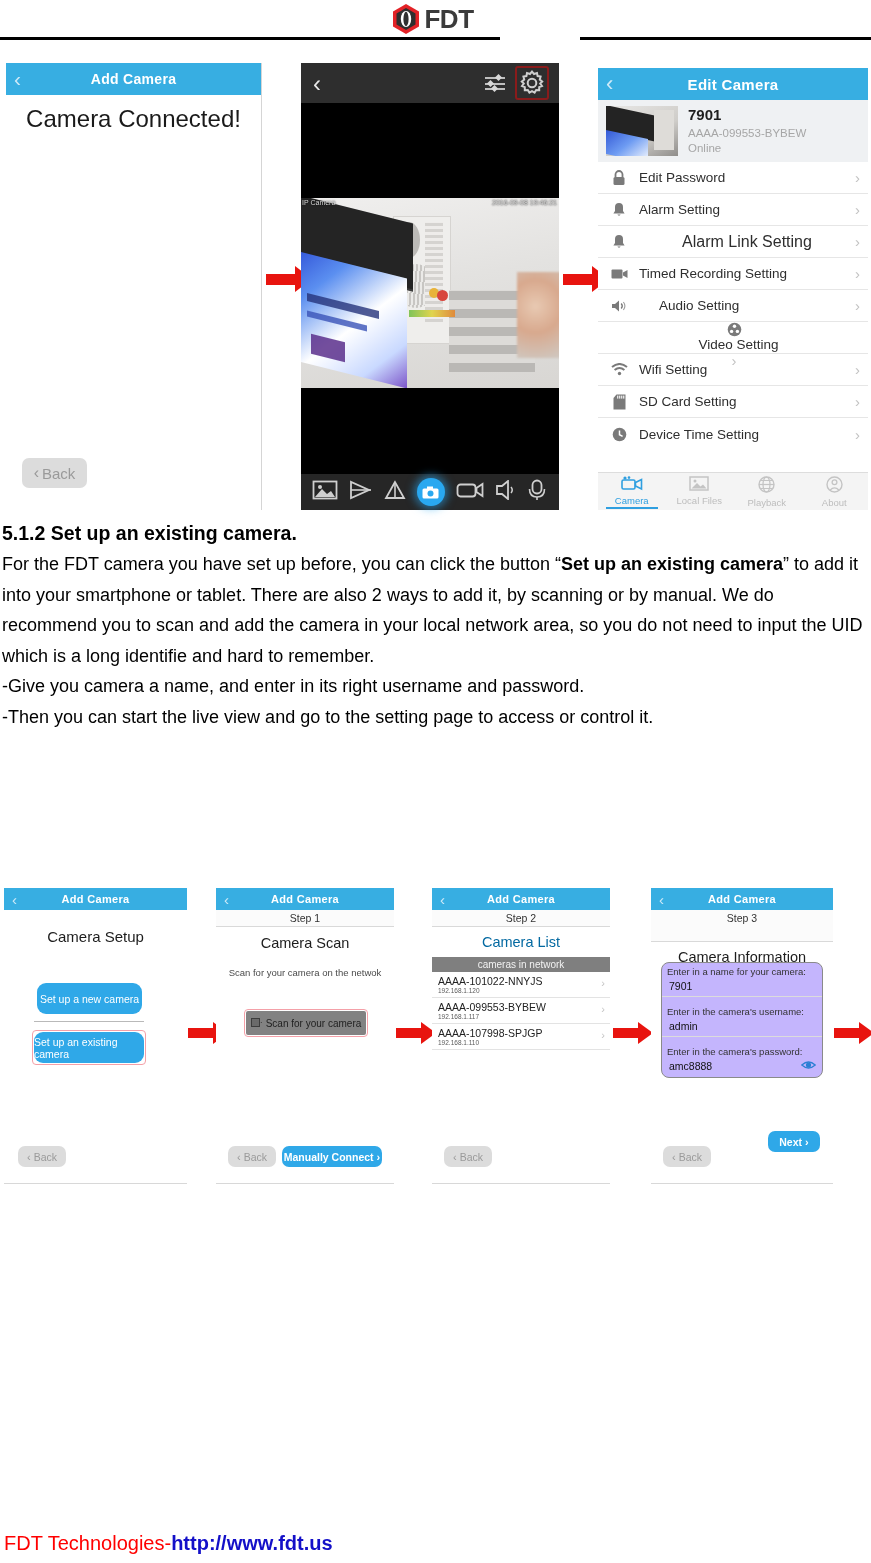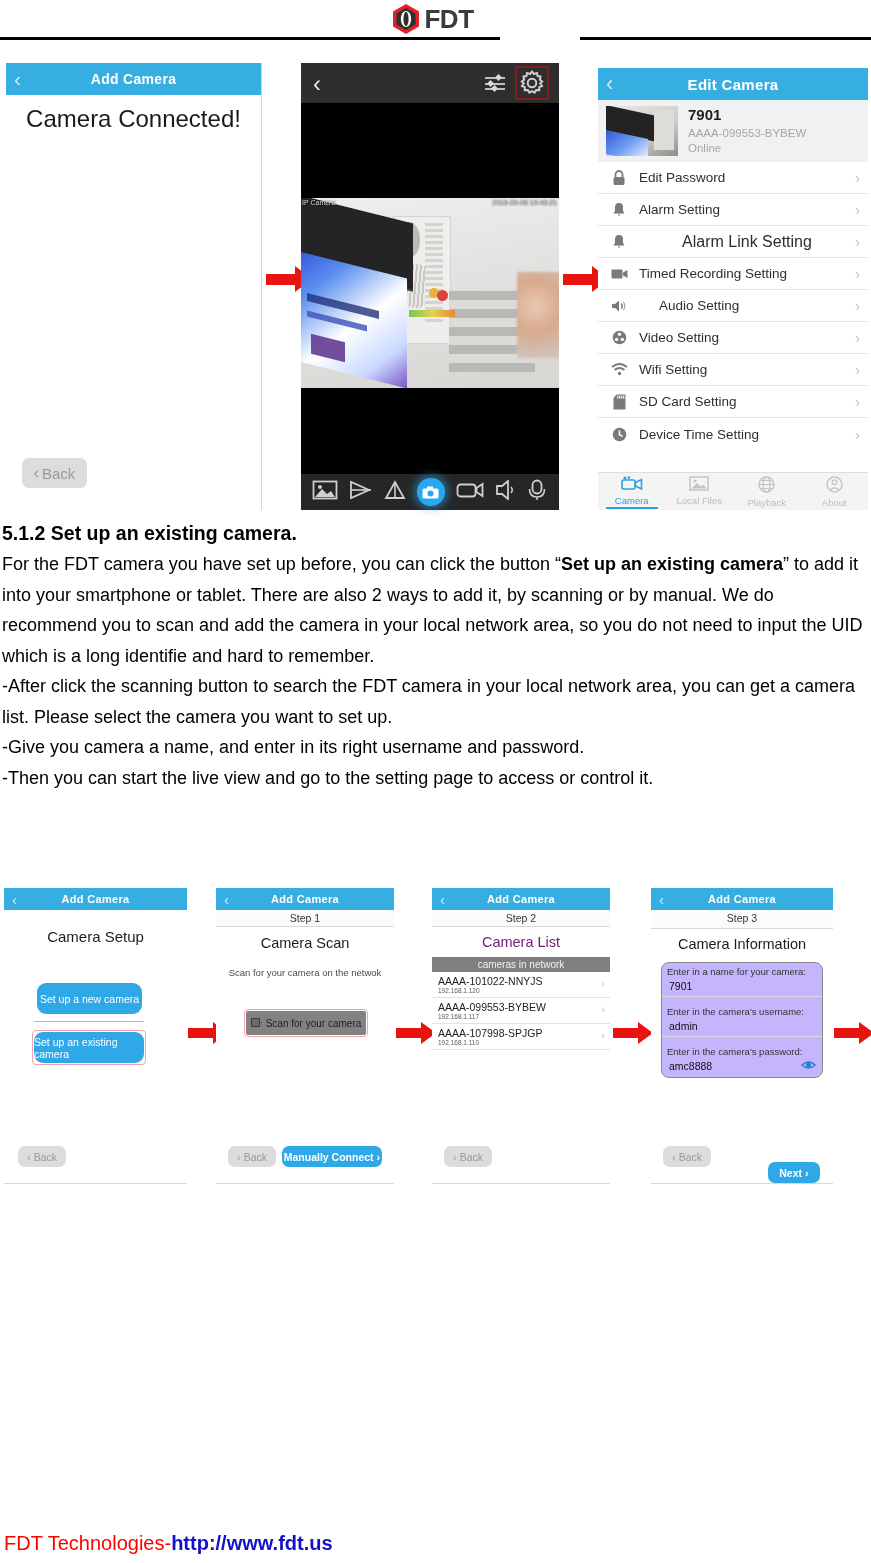--- a/index.html
+++ b/index.html
@@ -333,21 +333,21 @@
     <span class="ic">
       <svg width="16" height="14" viewBox="0 0 16 14">
           <path d="M1 5 L4 5 L8 1.5 L8 12.5 L4 9 L1 9 Z" fill="#7a7a7a"></path>
           <path d="M10.2 4.5 Q12.4 7 10.2 9.5" fill="none" stroke="#7a7a7a" stroke-width="1.3"></path>
           <path d="M12.4 3 Q15.4 7 12.4 11" fill="none" stroke="#9d9d9d" stroke-width="1.1"></path>
         </svg>
     </span>
     <span class="lb" style="font-size:13.5px;">Audio Setting</span>
     <span class="ar" style="font-size:15px;">›</span>
   </div>
-  <div class="row-item" style="height:32px;">
+  <div class="row-item" style="height:32px;flex-direction:column;">
     <span class="ic">
       <svg width="15" height="15" viewBox="0 0 15 15">
           <circle cx="7.5" cy="7.5" r="6.8" fill="#7a7a7a"></circle>
           <circle cx="7.5" cy="4.3" r="1.7" fill="#fff"></circle>
           <circle cx="4.6" cy="9.4" r="1.7" fill="#fff"></circle>
           <circle cx="10.4" cy="9.4" r="1.7" fill="#fff"></circle>
         </svg>
     </span>
     <span class="lb" style="font-size:13.5px;">Video Setting</span>
     <span class="ar" style="font-size:15px;">›</span>
@@ -435,21 +435,20 @@
       <span class="tl" style="font-size:9.5px; color:#bdbdbd;">About</span>
     </div>
   </div>
 </div>
 
 <div class="doc-text" style="top:518px;">
   <h2 class="h-sec">5.1.2 Set up an existing camera.</h2>
   <p class="p-body">
     <span>For the FDT camera you have set up before, you can click the button “</span><b>Set up an existing camera</b><span>” to add it into your smartphone or tablet. There are also 2 ways to add it, by scanning or by manual. We do recommend you to scan and add the camera in your local network area, so you do not need to input the UID which is a long identifie and hard to remember.</span>
   </p>
-  <p class="p-body">-After click the scanning button to search the FDT camera in your local network area, you can get a camera list. Please select the camera you want to set up.</p>
   <p class="p-body">-Give you camera a name, and enter in its right username and password.</p>
   <p class="p-body">-Then you can start the live view and go to the setting page to access or control it.</p>
 </div>
 
 <div class="shot" style="left:4px; top:888px; width:183px; height:296px; border-bottom:1px solid #d8d8d8;">
   <div class="navbar" style="height:22px; font-size:11px;">
     <span class="chev" style="font-size:15px;">‹</span>
     <span class="nb-title">Add Camera</span>
   </div>
   <div style="text-align:center; font-size:15px; color:#1d1d1d; margin-top:18px;">Camera Setup</div>
@@ -512,21 +511,21 @@
   <div class="shaft" style="left:0; top:6px; width:26px; height:10px;"></div>
   <div class="head" style="left:25px; top:0; border-top-width:11px; border-bottom-width:11px; border-left-width:15px;"></div>
 </div>
 
 <div class="shot" style="left:432px; top:888px; width:178px; height:296px; border-bottom:1px solid #d8d8d8;">
   <div class="navbar" style="height:22px; font-size:11px;">
     <span class="chev" style="font-size:15px;">‹</span>
     <span class="nb-title">Add Camera</span>
   </div>
   <div class="subbar-light" style="height:17px; line-height:17px; font-size:10.5px;">Step 2</div>
-  <div style="text-align:center; font-size:14.5px; color:#701a75; margin-top:7px; padding-bottom:7px;">Camera List</div>
+  <div style="text-align:center; font-size:14.5px; color:#0369a1; margin-top:7px; padding-bottom:7px;">Camera List</div>
 
   <div style="background:#7f7f7f; color:#f2f2f2; text-align:center; font-size:10px; height:15px; line-height:15px;">cameras in network</div>
 
   <div class="cam-row" style="padding:3px 16px 3px 6px;">
     <div class="cam-uid" style="font-size:10.5px;">AAAA-101022-NNYJS</div>
     <div class="cam-ip" style="font-size:6.5px;">192.168.1.120</div>
     <span style="position:absolute; right:5px; top:5px; font-size:11px; color:#c4c4c4;">›</span>
   </div>
   <div class="cam-row" style="padding:3px 16px 3px 6px;">
     <div class="cam-uid" style="font-size:10.5px;">AAAA-099553-BYBEW</div>
@@ -549,21 +548,21 @@
 <div class="arrow" style="left:613px; top:1022px; width:40px; height:22px;">
   <div class="shaft" style="left:0; top:6px; width:26px; height:10px;"></div>
   <div class="head" style="left:25px; top:0; border-top-width:11px; border-bottom-width:11px; border-left-width:15px;"></div>
 </div>
 
 <div class="shot" style="left:651px; top:888px; width:182px; height:296px; border-bottom:1px solid #d8d8d8;">
   <div class="navbar" style="height:22px; font-size:11px;">
     <span class="chev" style="font-size:15px;">‹</span>
     <span class="nb-title">Add Camera</span>
   </div>
-  <div class="subbar-light" style="height:19px; line-height:17px; font-size:10.5px;">Step 3</div>
+  <div class="subbar-light" style="height:32px; line-height:17px; font-size:10.5px;">Step 3</div>
   <div style="text-align:center; font-size:14.5px; color:#1d1d1d; margin-top:7px;">Camera Information</div>
 
   <div class="field-group" style="position:absolute; left:10px; right:10px; top:74px;">
     <div class="field-label" style="font-size:9.5px; padding:3px 5px 1px;">Enter in a name for your camera:</div>
     <div class="field-value" style="font-size:10.5px; padding:2px 7px 4px;">7901</div>
     <div class="field-label" style="font-size:9.5px; padding:9px 5px 1px;">Enter in the camera's username:</div>
     <div class="field-value" style="font-size:10.5px; padding:2px 7px 4px;">admin</div>
     <div class="field-label" style="font-size:9.5px; padding:9px 5px 1px;">Enter in the camera's password:</div>
     <div class="field-value" style="font-size:10.5px; padding:2px 7px 5px; border-bottom:none; position:relative;">
       <span>amc8888</span>
@@ -573,21 +572,21 @@
             <circle cx="7.5" cy="6" r="2.6" fill="#2b7fd4"></circle>
           </svg>
       </span>
     </div>
   </div>
 
   <div class="btn-back" style="position:absolute; left:12px; top:258px; width:48px; height:21px; font-size:10.5px;">
     <span style="font-size:11px;">‹</span>
     <span>Back</span>
   </div>
-  <div class="btn-blue" style="position:absolute; right:13px; top:274px; width:52px; height:21px; font-size:10.5px;">
+  <div class="btn-blue" style="position:absolute; right:13px; top:243px; width:52px; height:21px; font-size:10.5px;">
     <span>Next</span>
     <span style="font-size:11px;">›</span>
   </div>
 </div>
 
 <div class="arrow" style="left:834px; top:1022px; width:40px; height:22px;">
   <div class="shaft" style="left:0; top:6px; width:26px; height:10px;"></div>
   <div class="head" style="left:25px; top:0; border-top-width:11px; border-bottom-width:11px; border-left-width:15px;"></div>
 </div>
 

